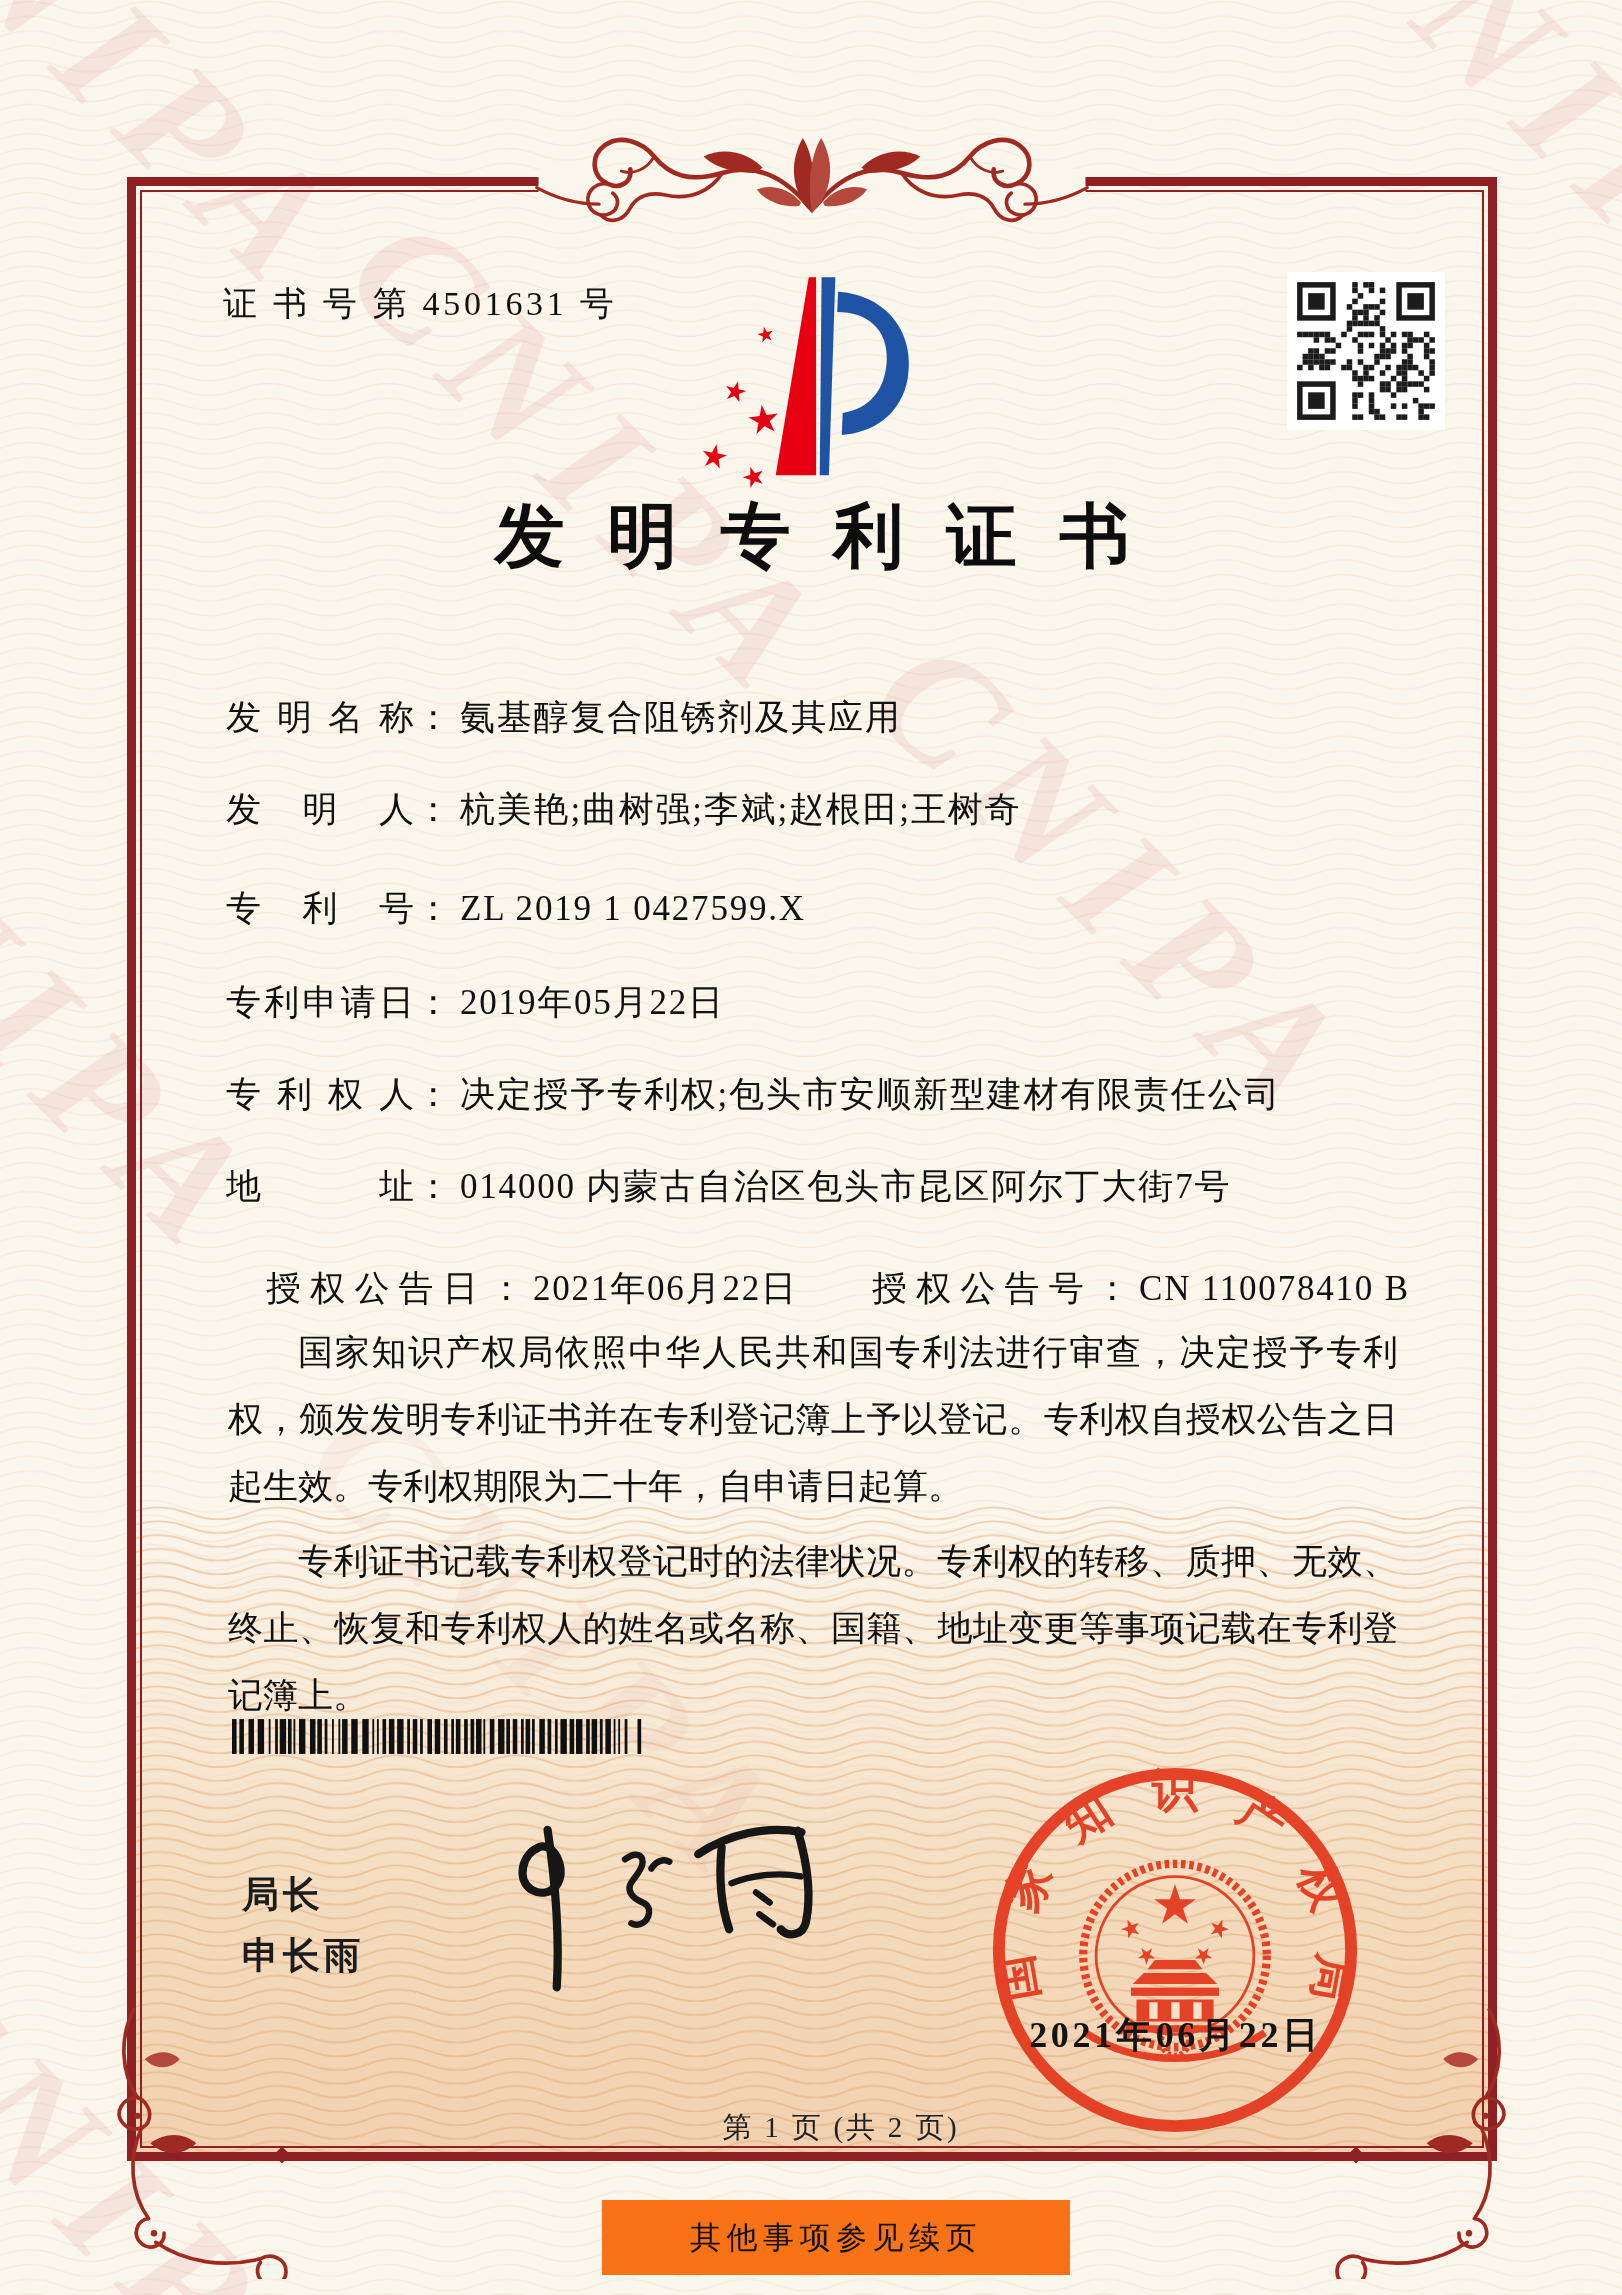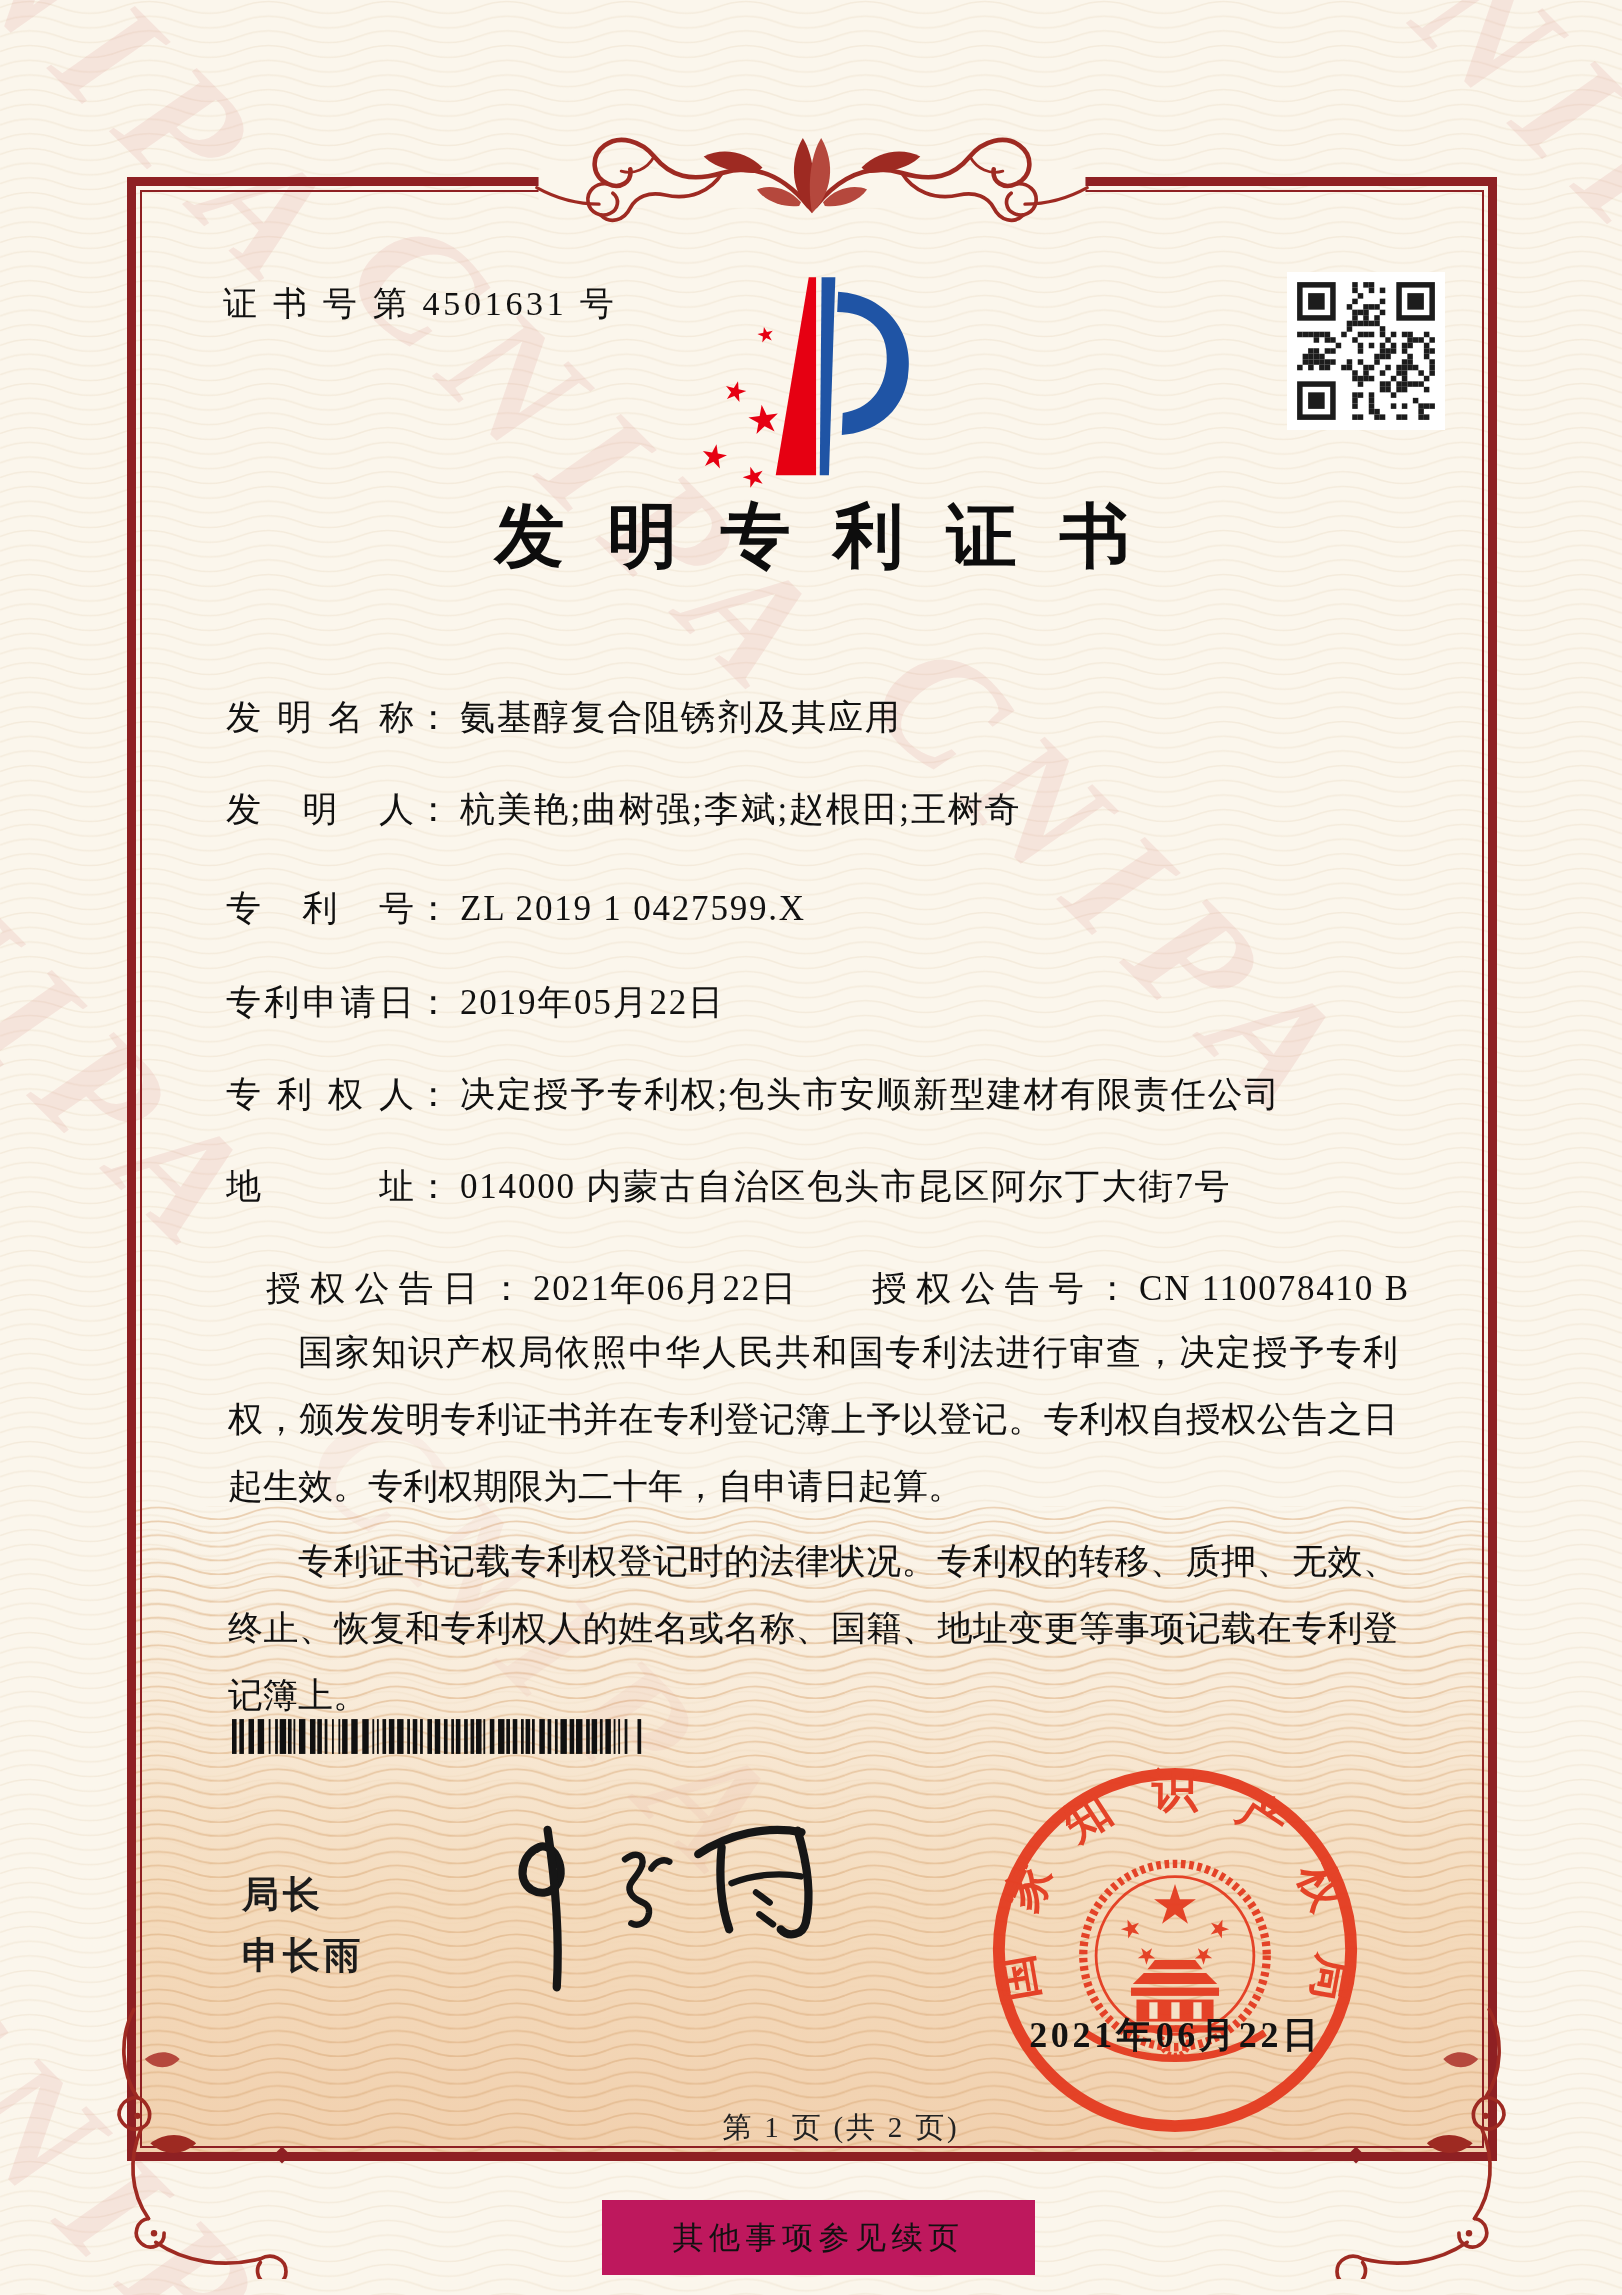--- a/index.html
+++ b/index.html
@@ -33,21 +33,21 @@
   .paras{position:absolute;left:220px;top:1311px;width:1186px;font-size:35px;line-height:67px;
          text-align:justify;color:#111;}
   .paras p{margin:8px;text-indent:2em;}
   
   .dir{position:absolute;left:242px;font-size:37px;font-family:"Liberation Sans","DejaVu Sans",sans-serif;
        font-weight:600;color:#1c1c1c;letter-spacing:3.7px;}
   .seal-date{position:absolute;left:992px;top:2011px;width:367px;text-align:center;
              font-size:36px;letter-spacing:3.7px;color:#131313;font-weight:600;}
   .page-info{position:absolute;left:127px;width:1428px;top:2108px;text-align:center;
              font-size:29px;letter-spacing:2.8px;color:#222;}
-  .note{position:absolute;left:602px;top:2200px;width:433px;height:75px;background:#be185d;
+  .note{position:absolute;left:602px;top:2200px;width:468px;height:75px;background:#f97316;
         display:flex;align-items:center;justify-content:center;font-size:31px;letter-spacing:5.5px;color:#111;}
 </style>
 </head>
 <body>
 
 <div class="page">
 
   <svg class="abs" style="left:0;top:0;opacity:.22" width="1623" height="2296" viewBox="0 0 1767 2500">
     <defs>
       <pattern id="wave1" width="260" height="16" patternUnits="userSpaceOnUse">

